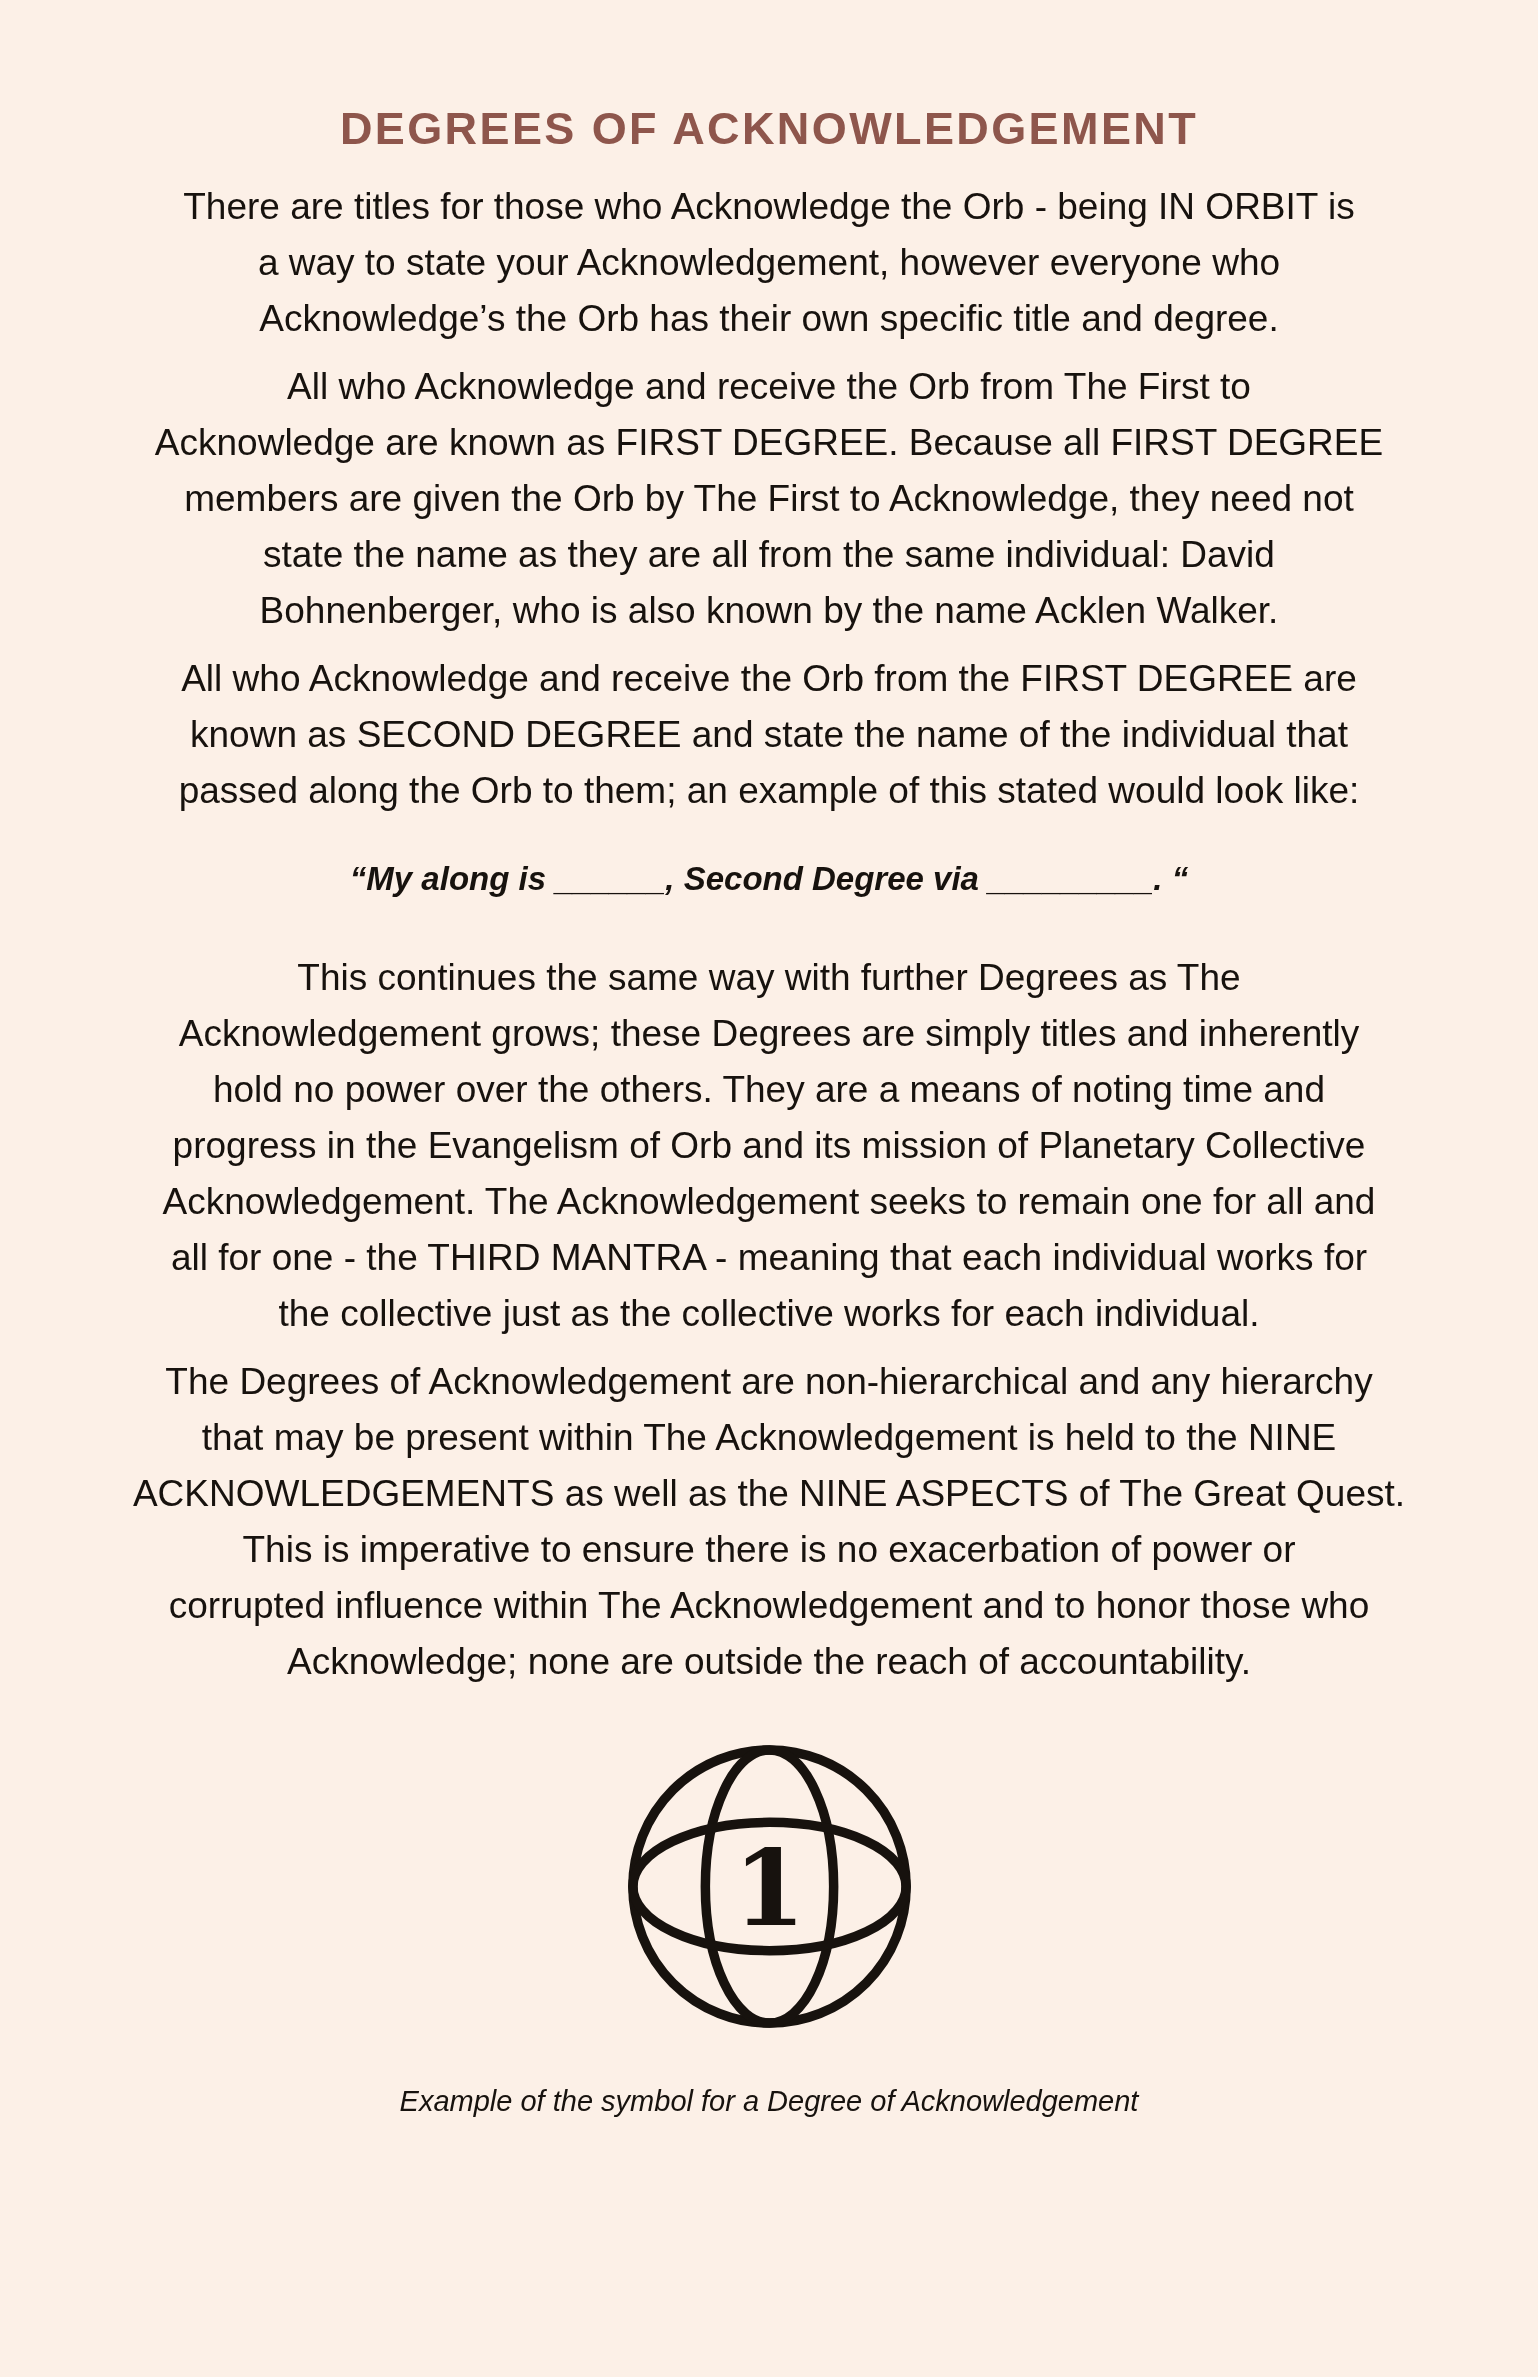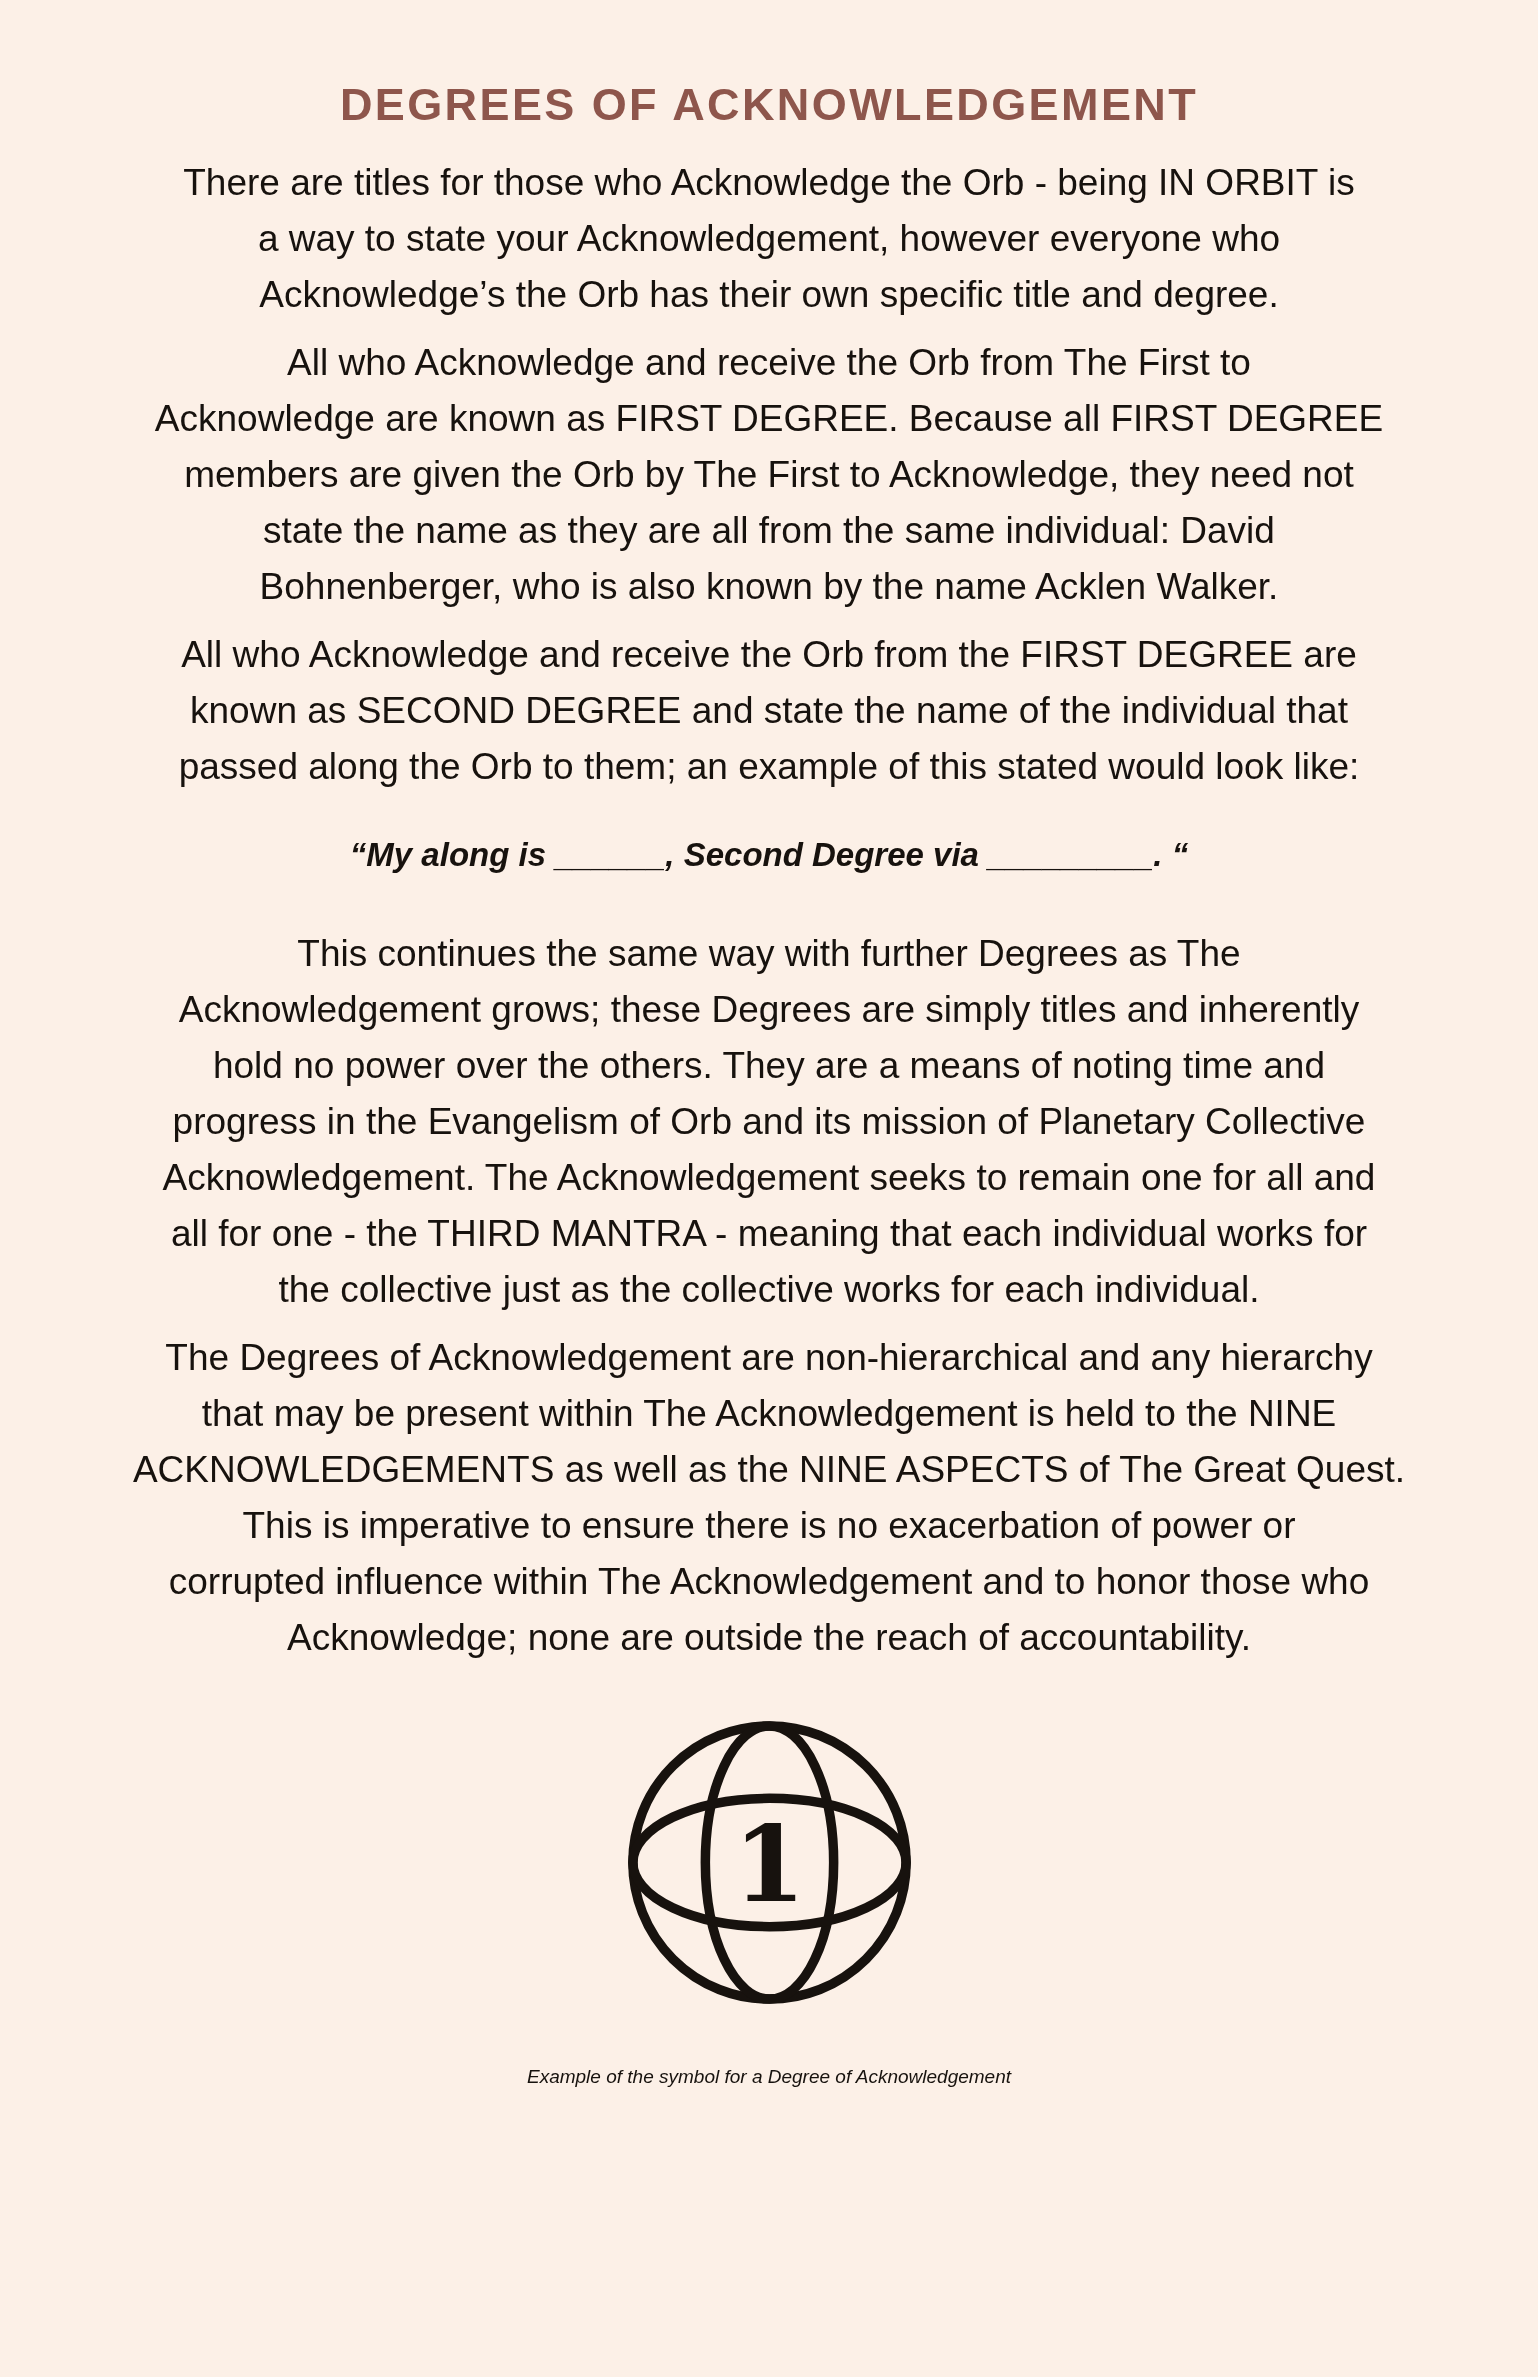--- a/index.html
+++ b/index.html
@@ -19,21 +19,21 @@
     font-family: "Liberation Sans", sans-serif;
     color: var(--text);
     overflow: hidden;
   }
   .page {
     width: 1538px;
     height: 2377px;
     display: flex;
     flex-direction: column;
     align-items: center;
-    padding-top: 78px;
+    padding-top: 102px;
   }
   .doc-title {
     font-size: 45px;
     line-height: 53px;
     font-weight: 700;
     letter-spacing: 2.4px;
     color: var(--title);
     text-align: center;
     margin: 0 0 24px 0;
     font-stretch: condensed;
@@ -72,21 +72,21 @@
   .orb-wrap svg { display: block; width: 100%; height: 100%; }
   .orb-number {
     font-family: "DejaVu Serif", "Liberation Serif", serif;
     font-weight: 700;
     font-size: 175px;
   }
   .caption {
     margin-top: 48px;
     width: 1391px;
     text-align: center;
-    font-size: 19px;
+    font-size: 29px;
     line-height: 36px;
     font-style: italic;
     font-stretch: condensed;
     color: var(--text);
   }
 </style>
 </head>
 <body>
 
 <div class="page">

